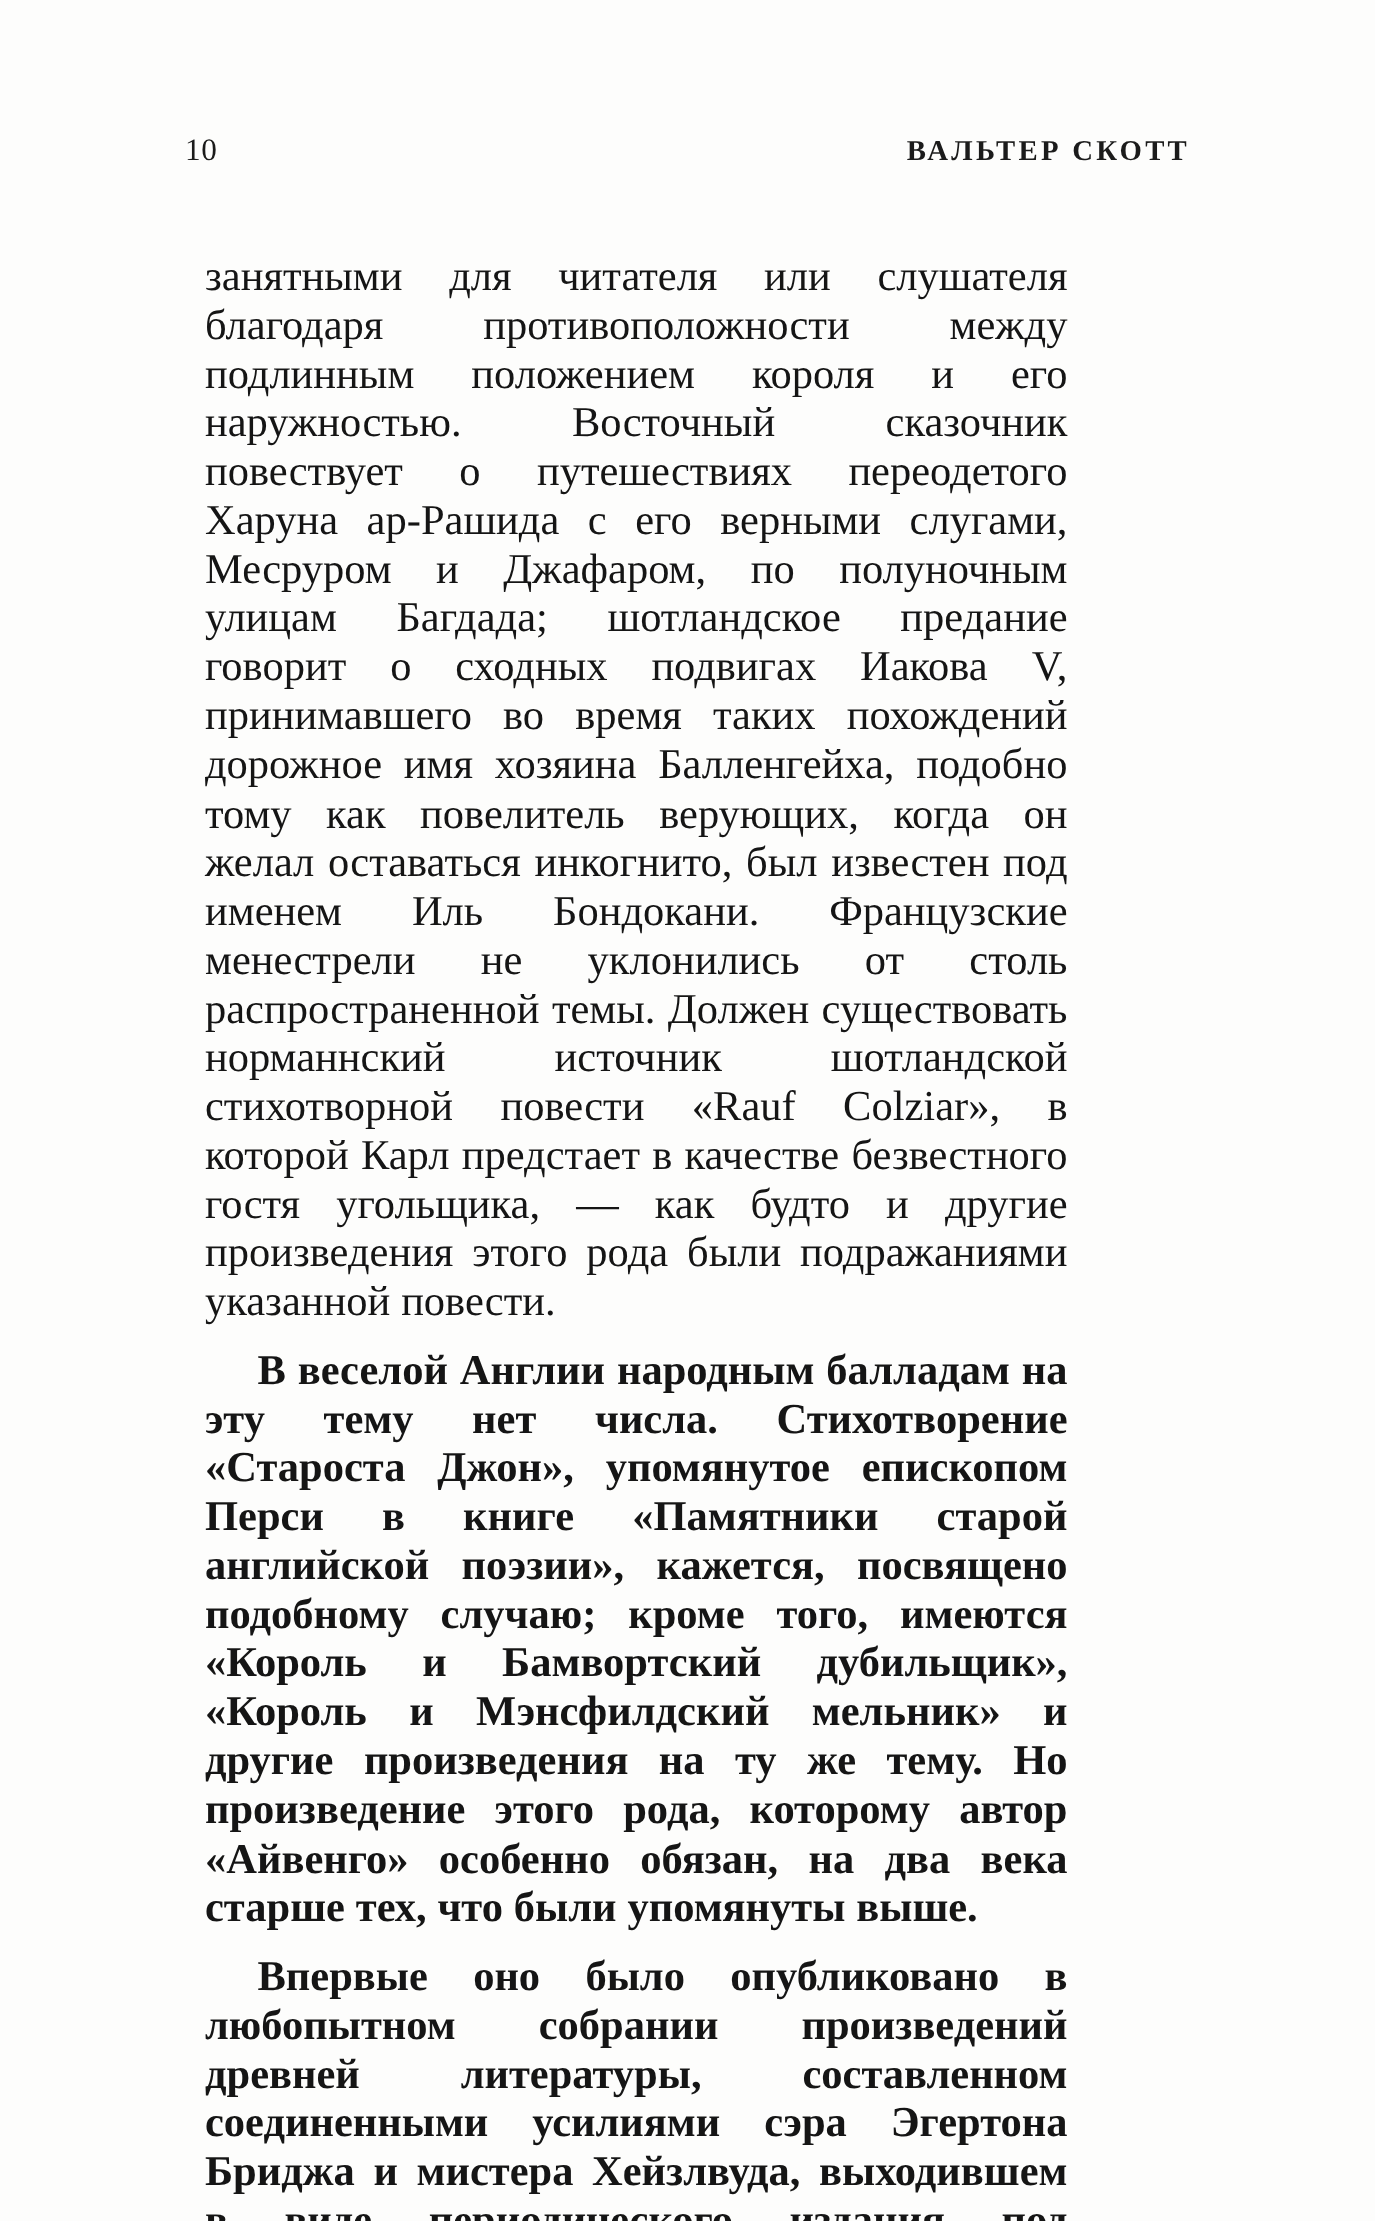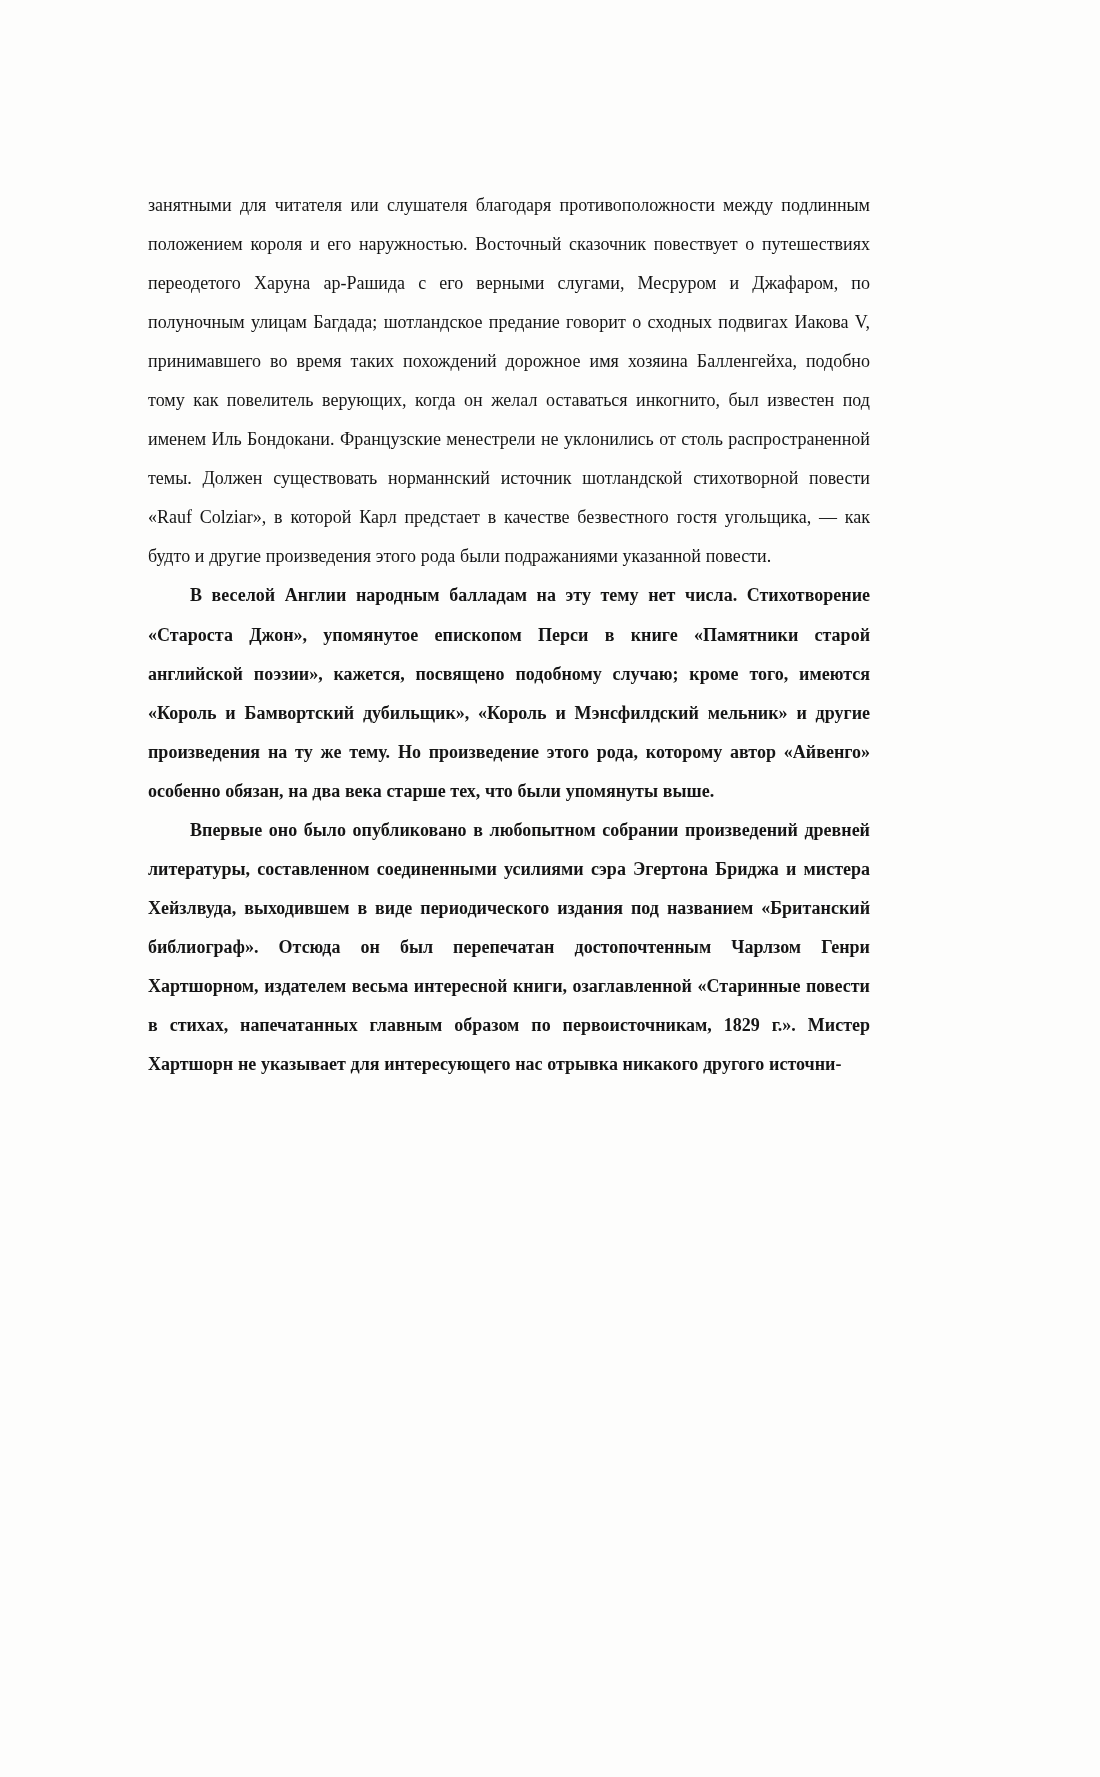--- a/index.html
+++ b/index.html
@@ -57,22 +57,22 @@
 
   
   .text-block {
     position: absolute;
     top: 186px;
     left: 148px;
     width: 722px;
   }
 
   .para {
-    margin: 0;
-    font-size: 18px;
+    margin: 16px;
+    font-size: 34px;
     line-height: 39.05px;
     text-align: justify;
     text-justify: inter-word;
     text-indent: 0;
     color: #151515;
     word-spacing: 0.2px;
     hyphens: manual;
   }
 
   .para.indented {
@@ -82,20 +82,24 @@
   .para + .para {
     margin-top: 0;
     font-weight: bold;
   }
 </style>
 </head>
 <body>
 
 <div class="page">
 
+  <div class="running-head">
+    <span class="folio">10</span>
+    <span class="book-author">ВАЛЬТЕР СКОТТ</span>
+  </div>
 
   <div class="text-block">
     <p class="para">занятными для читателя или слушателя благодаря противоположности между подлинным положением короля и его наружностью. Восточный сказочник повествует о путешествиях переодетого Харуна ар-Рашида с его верными слугами, Месруром и Джафаром, по полуночным улицам Багдада; шотландское предание говорит о сходных подвигах Иакова V, принимавшего во время таких похождений дорожное имя хозяина Балленгейха, подобно тому как повелитель верующих, когда он желал оставаться инкогнито, был известен под именем Иль Бондокани. Французские менестрели не уклонились от столь распространенной темы. Должен существовать норманнский источник шотландской стихотворной повести «Rauf Colziar», в которой Карл предстает в качестве безвестного гостя угольщика, — как будто и другие произведения этого рода были подражаниями указанной повести.</p>
     <p class="para indented">В веселой Англии народным балладам на эту тему нет числа. Стихотворение «Староста Джон», упомянутое епископом Перси в книге «Памятники старой английской поэзии», кажется, посвящено подобному случаю; кроме того, имеются «Король и Бамвортский дубильщик», «Король и Мэнсфилдский мельник» и другие произведения на ту же тему. Но произведение этого рода, которому автор «Айвенго» особенно обязан, на два века старше тех, что были упомянуты выше.</p>
     <p class="para indented">Впервые оно было опубликовано в любопытном собрании произведений древней литературы, составленном соединенными усилиями сэра Эгертона Бриджа и мистера Хейзлвуда, выходившем в виде периодического издания под названием «Британский библиограф». Отсюда он был перепечатан достопочтенным Чарлзом Генри Хартшорном, издателем весьма интересной книги, озаглавленной «Старинные повести в стихах, напечатанных главным образом по первоисточникам, 1829 г.». Мистер Хартшорн не указывает для интересующего нас отрывка никакого другого источни-</p>
   </div>
 
 </div>
 
 </body></html>

